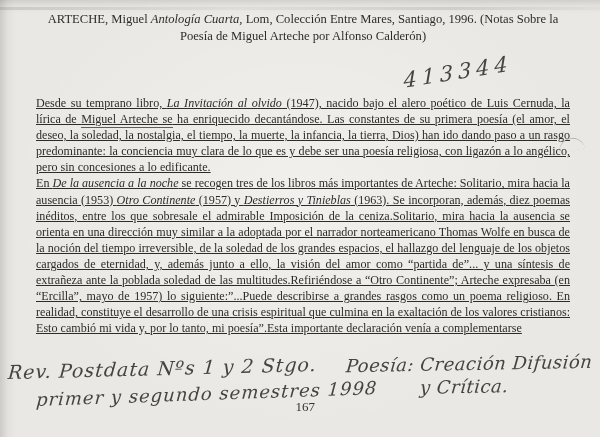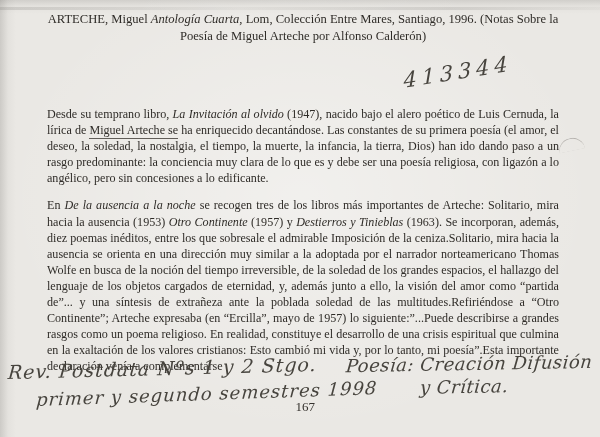--- a/index.html
+++ b/index.html
@@ -26,21 +26,21 @@
 
   .header-block {
     position: absolute; left: 36px; top: 11px; width: 534px;
     font-size: 12.6px; line-height: 17px; text-align: center;
   }
 
   .body-block {
     position: absolute; left: 36px; top: 95px; width: 534px;
     font-size: 12.1px; line-height: 16.1px; text-align: justify;
   }
-  .body-block p { margin: 11px; }
+  .body-block p { margin: 0; text-decoration: underline; }
 
   .it { font-style: italic; }
   .hand-underline {
     border-bottom: 1.3px solid rgba(72,68,62,0.85);
     padding-bottom: 0.5px;
   }
 
   .hw {
     position: absolute;
     font-family: "DejaVu Serif", serif;

